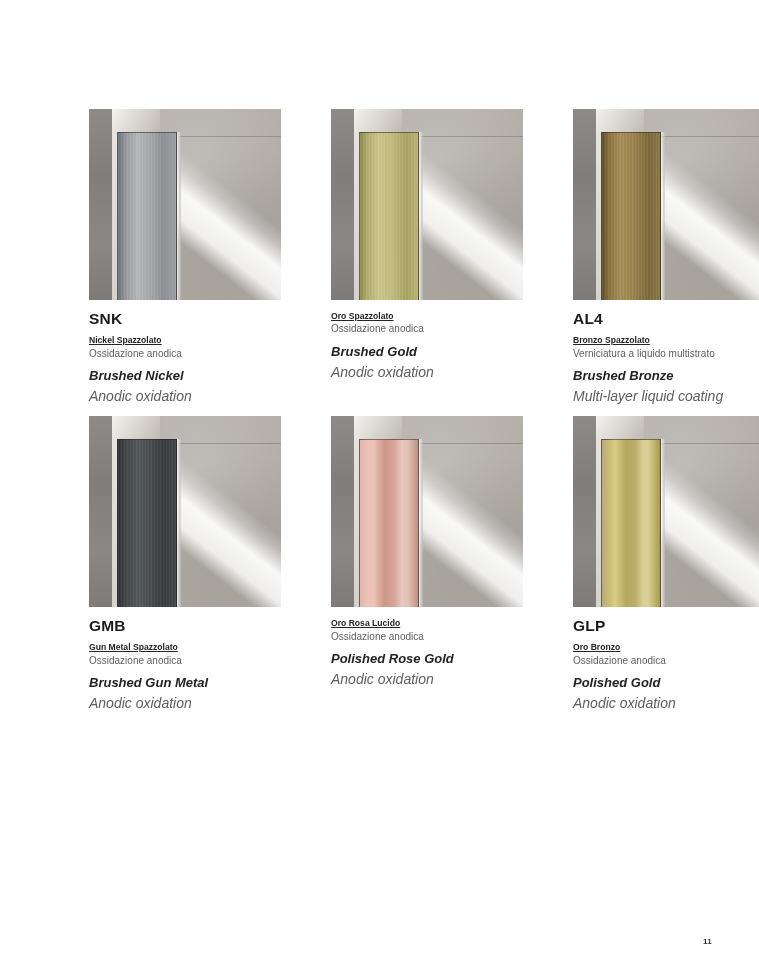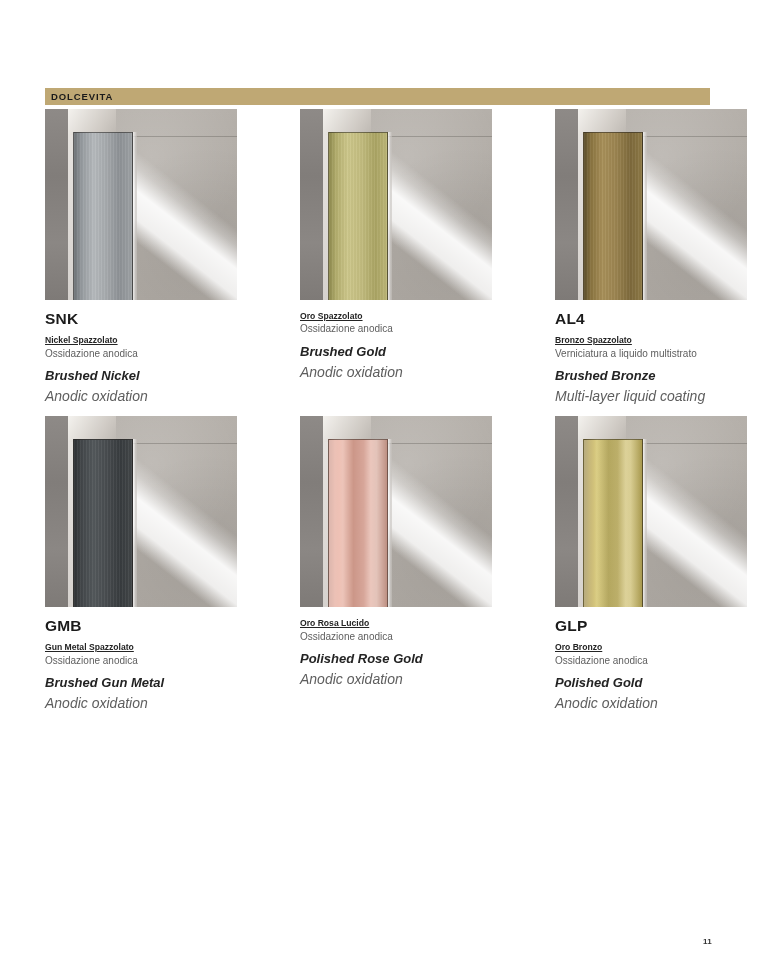--- a/index.html
+++ b/index.html
@@ -47,21 +47,22 @@
 
   
   .grid {
     position: absolute;
     left: 45px;
     top: 109px;
     width: 667px;
   }
   .row {
     display: flex;
-    gap: 17px;
+    gap: 4px;
+    margin-left: 44px;
   }
   .cell {
     width: 192px;
     margin-right: 46px;
   }
   .cell:last-child { margin-right: 0; }
 
   
   .swatch {
     position: relative;
@@ -249,23 +250,20 @@
     font-weight: bold;
     color: #333333;
     letter-spacing: 0.3px;
   }
 </style>
 </head>
 <body>
 
 <div class="page">
 
-  <div class="section-bar">
-    <span class="section-bar-label">DOLCEVITA</span>
-  </div>
 
   <div class="grid">
 
     <div class="row">
 
       <div class="cell">
         <div class="swatch">
           <div class="wall"></div>
           <div class="light-shaft"></div>
           <div class="wall-seam-h"></div>

